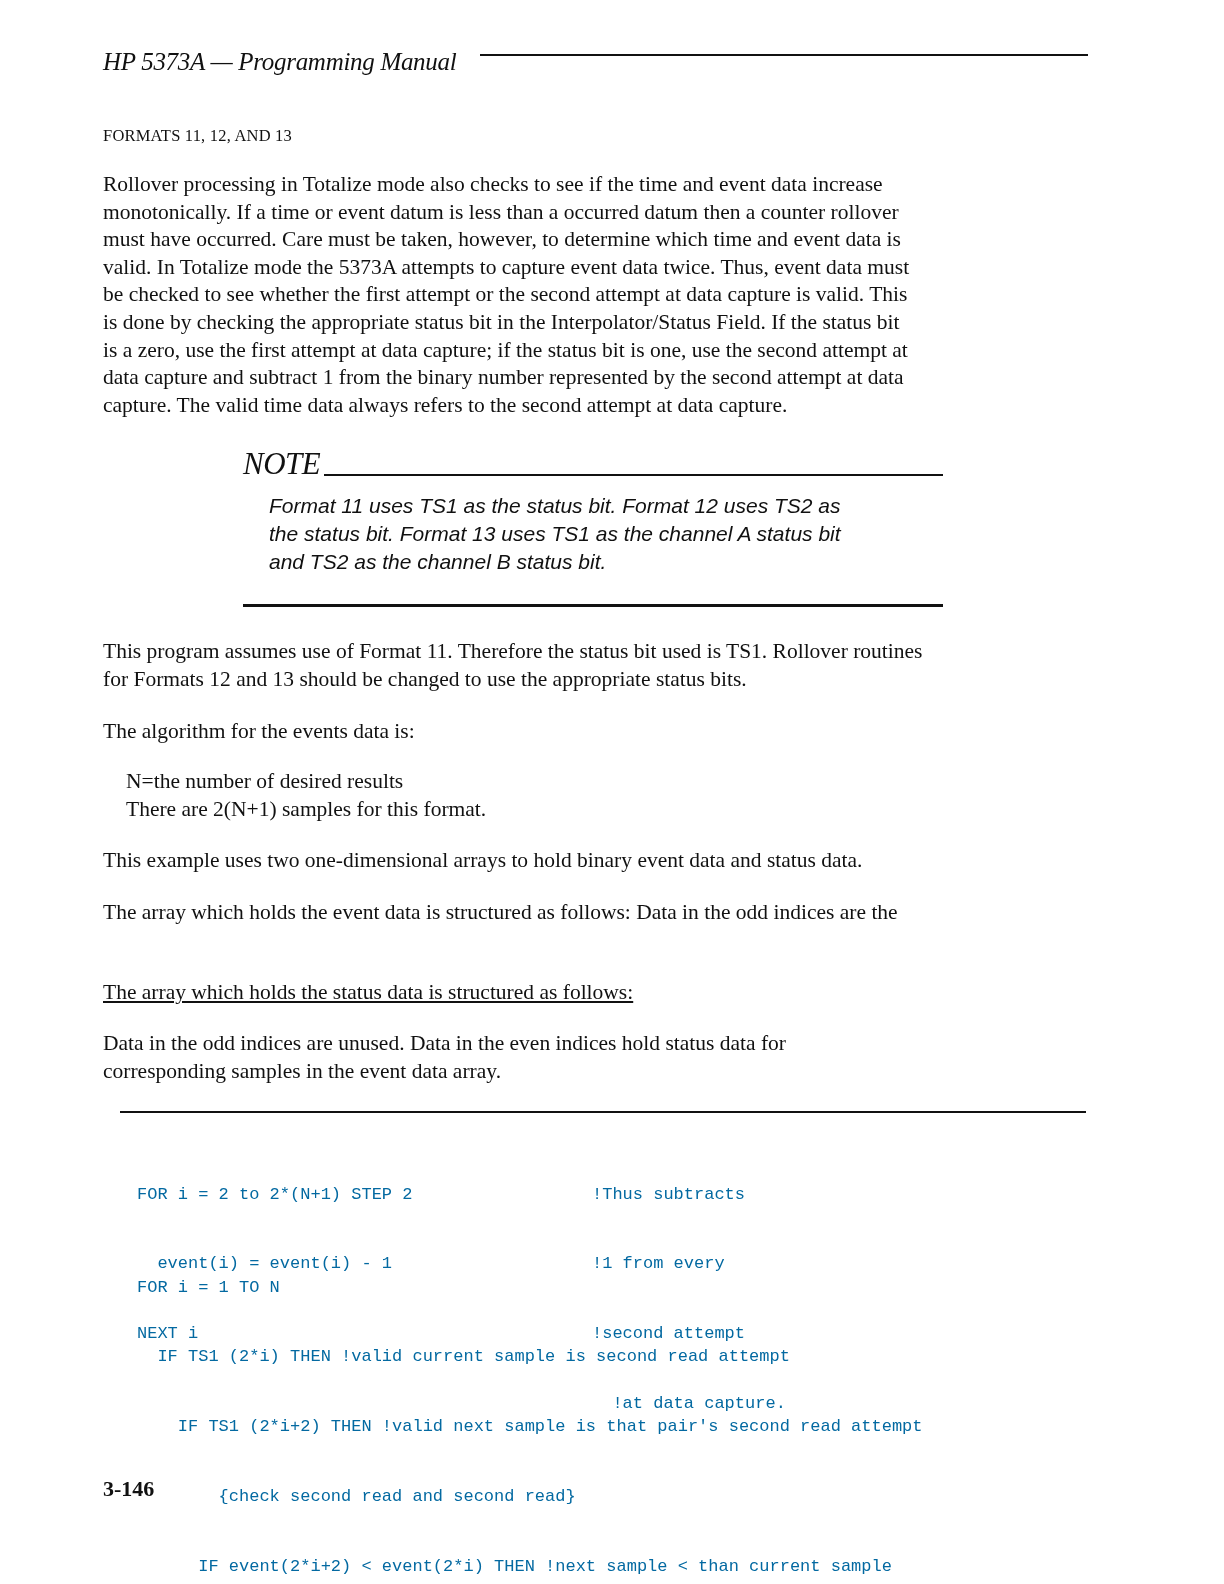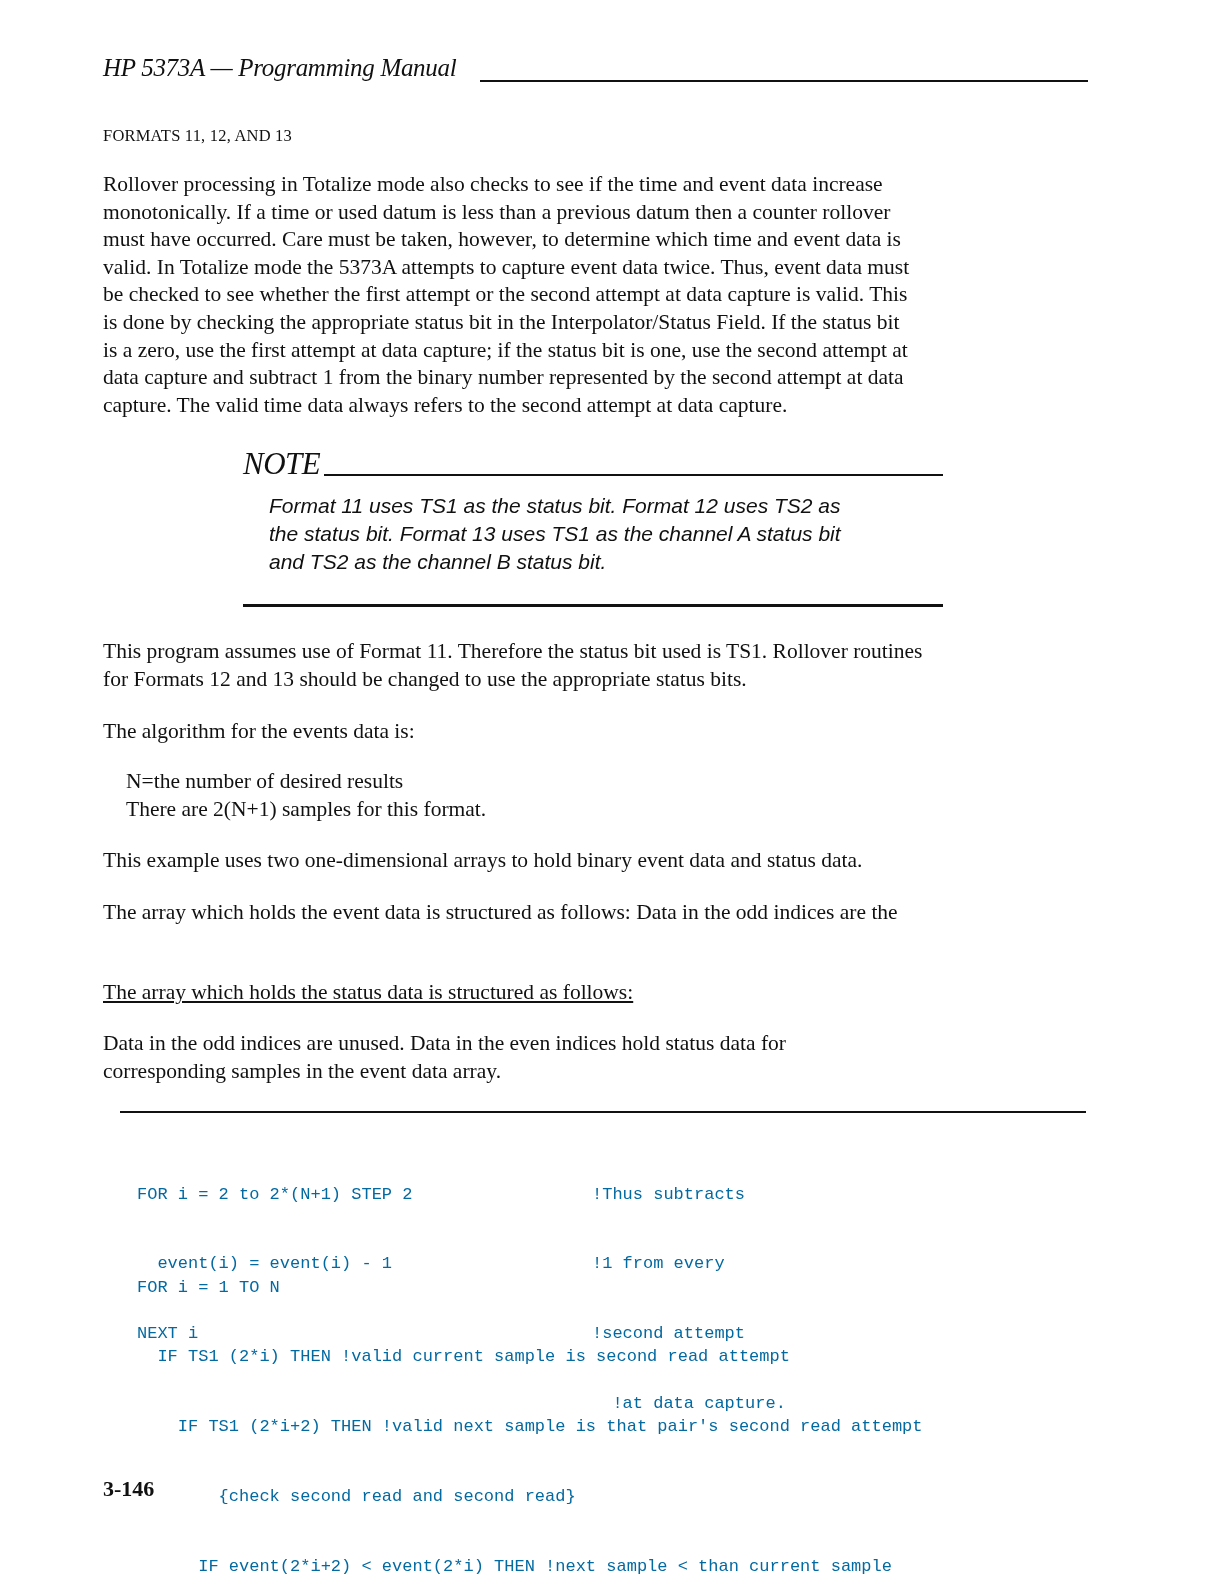--- a/index.html
+++ b/index.html
@@ -1,18 +1,18 @@
 <!DOCTYPE html>
 <html><head>
 <meta charset="utf-8">
 <style>
   html, body { margin:0; padding:0; background:#ffffff; }
   body { width:1224px; height:1584px; position:relative; overflow:hidden; color:#111; font-family:"Liberation Serif","DejaVu Serif",serif; }
   .abs { position:absolute; }
-  .header { left:103px; top:48px; width:985px; height:34px; display:flex; align-items:flex-end; }
+  .header { left:103px; top:48px; width:985px; height:34px; display:flex; align-items:flex-start; }
   .header-title { font-style:italic; font-size:25px; white-space:nowrap; letter-spacing:-0.3px; }
   .header-rule { flex:1; height:2px; background:#111; margin-left:24px; margin-top:6px; }
   .section-title { left:103px; top:126px; font-size:16.5px; letter-spacing:0.2px; }
   .para { left:103px; width:1000px; font-size:21.5px; line-height:27.6px; }
   .para p { margin:0; }
   .note-box { left:243px; top:446px; width:700px; }
   .note-head { display:flex; align-items:flex-end; }
   .note-label { font-style:italic; font-size:31px; letter-spacing:-0.5px; }
   .note-rule { flex:1; height:2px; background:#111; margin-left:4px; margin-bottom:6px; }
   .note-text { margin-left:26px; margin-top:10px; font-family:"Liberation Sans","DejaVu Sans",sans-serif; font-style:italic; font-size:21px; line-height:28px; width:680px; }
@@ -27,21 +27,21 @@
 
 <div class="abs header">
   <span class="header-title">HP 5373A — Programming Manual</span>
   <span class="header-rule"></span>
 </div>
 
 <div class="abs section-title">FORMATS 11, 12, AND 13</div>
 
 <div class="abs para" style="top:171px;">
   <p>Rollover processing in Totalize mode also checks to see if the time and event data increase</p>
-  <p>monotonically. If a time or used datum is less than a previous datum then a counter rollover</p>
+  <p>monotonically. If a time or event datum is less than a occurred datum then a counter rollover</p>
   <p>must have occurred. Care must be taken, however, to determine which time and event data is</p>
   <p>valid. In Totalize mode the 5373A attempts to capture event data twice. Thus, event data must</p>
   <p>be checked to see whether the first attempt or the second attempt at data capture is valid. This</p>
   <p>is done by checking the appropriate status bit in the Interpolator/Status Field. If the status bit</p>
   <p>is a zero, use the first attempt at data capture; if the status bit is one, use the second attempt at</p>
   <p>data capture and subtract 1 from the binary number represented by the second attempt at data</p>
   <p>capture. The valid time data always refers to the second attempt at data capture.</p>
 </div>
 
 <div class="abs note-box">

